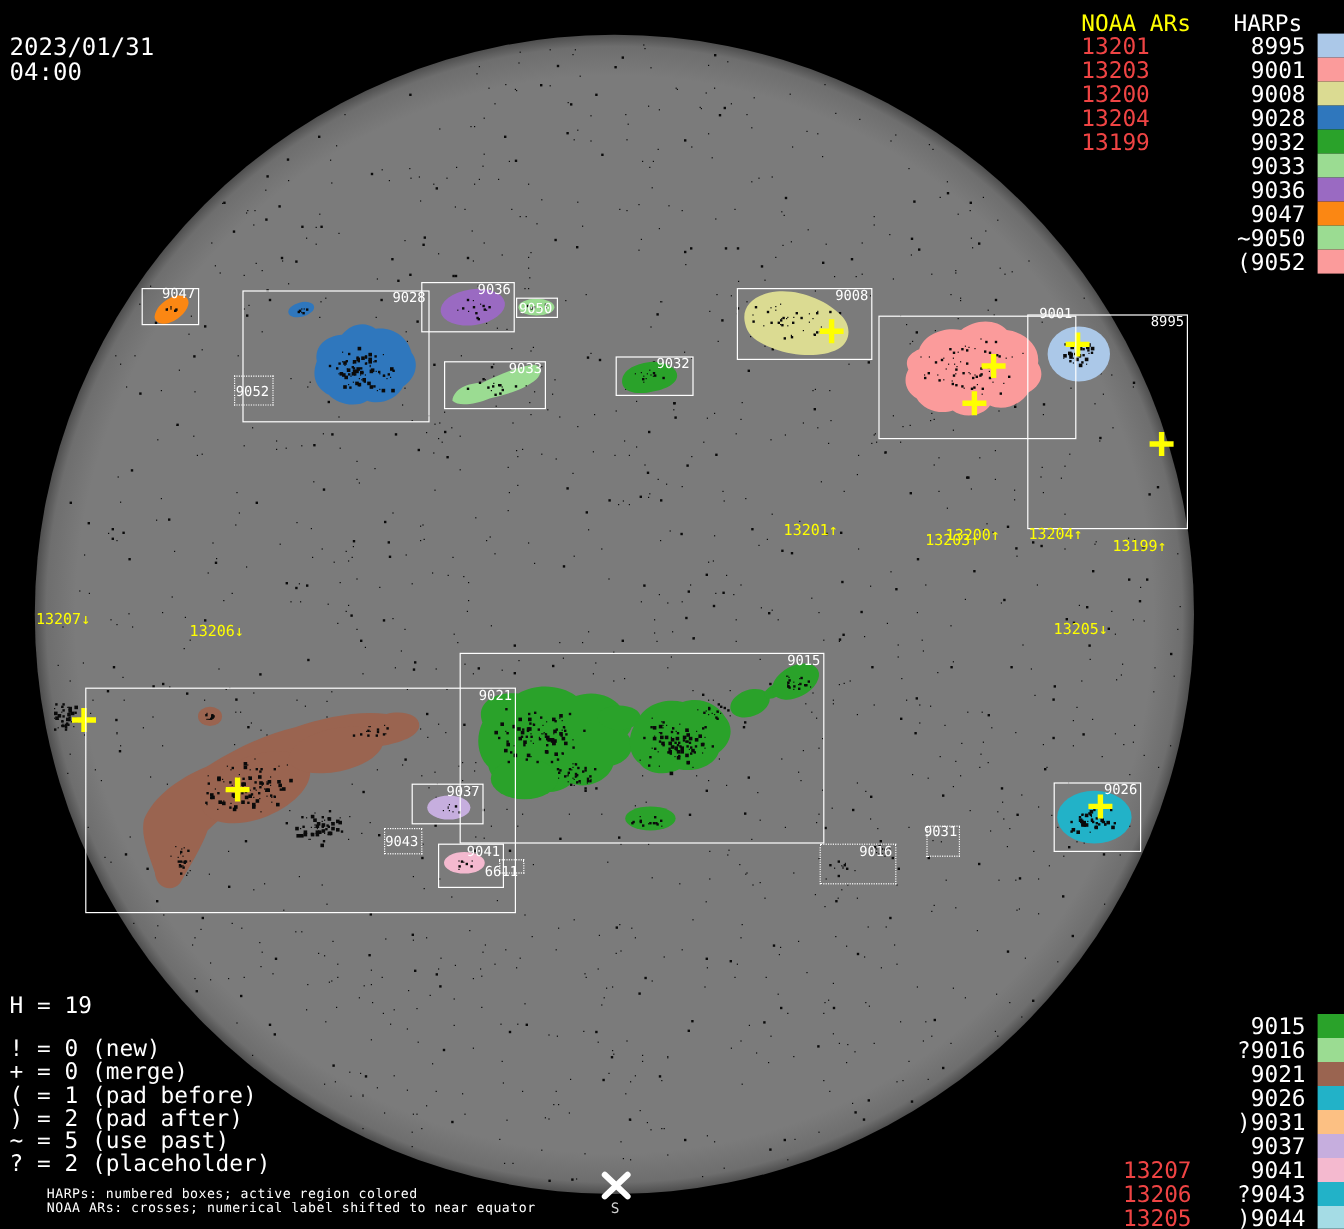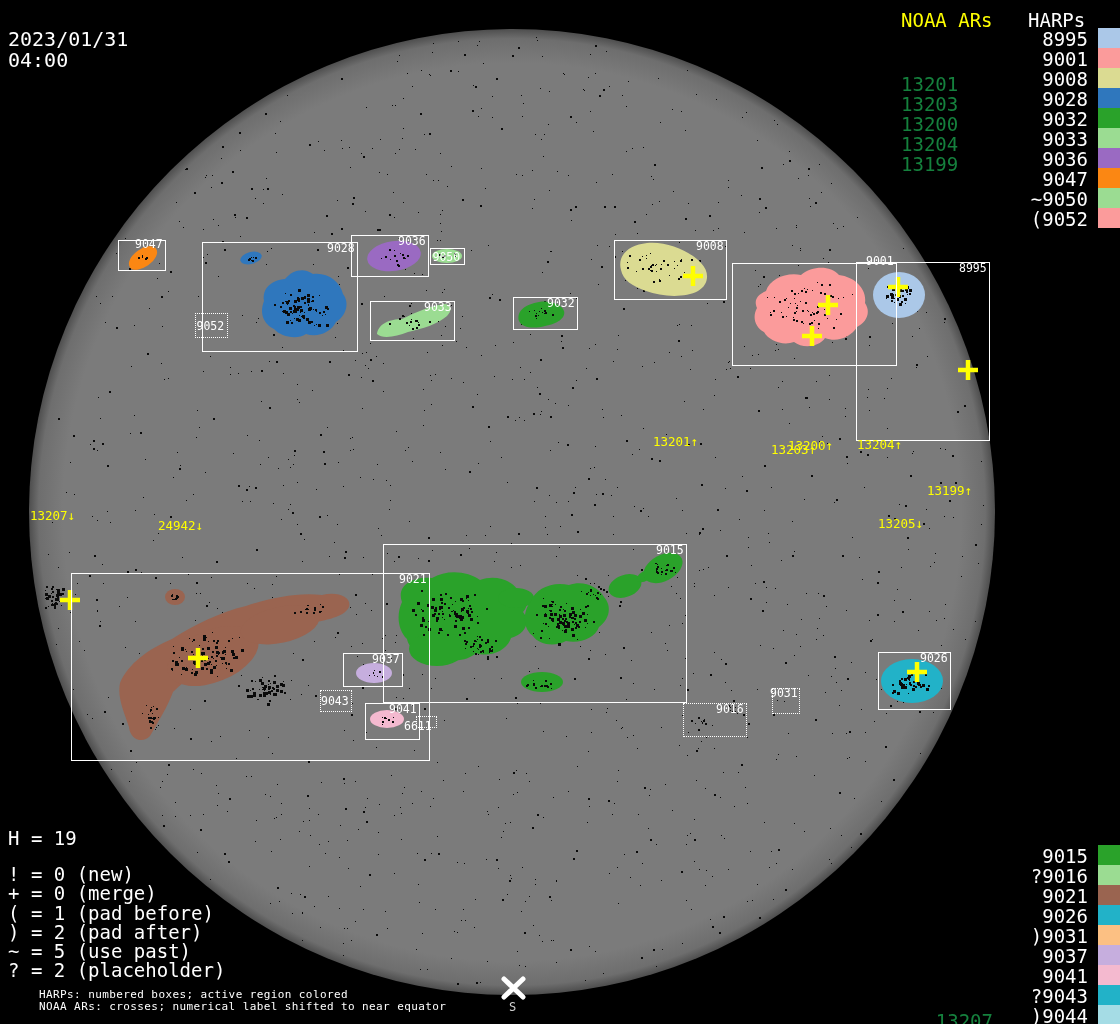--- a/index.html
+++ b/index.html
@@ -4,21 +4,21 @@
 <style>
   html,body{margin:0;padding:0;background:#000;}
   #stage{position:absolute;left:0;top:0;width:1120px;height:1024px;background:#000;overflow:hidden;
          font-family:"DejaVu Sans Mono",monospace;}
   .abs{position:absolute;}
   .white{color:#fff;}
   .yellow{color:#ffff00;}
   .title-line{font-size:20px;line-height:21px;color:#fff;white-space:pre;}
   .hdr{font-size:19px;white-space:pre;}
   .row{position:absolute;height:20px;width:219px;}
-  .row .noaa{position:absolute;left:0;width:92px;font-size:19px;color:#15803d;white-space:pre;margin-top:45px;}
+  .row .noaa{position:absolute;left:0;width:92px;font-size:19px;color:#ef4444;white-space:pre;}
   .row .harp{position:absolute;left:95px;width:92px;font-size:19px;color:#fff;text-align:right;white-space:pre;}
   .row .swatch{position:absolute;left:197px;top:0;width:22px;height:20px;}
   .brow .noaa{text-align:right;}
   .legend-line{font-size:19px;line-height:19.3px;color:#fff;white-space:pre;}
   .footer-line{font-size:11px;line-height:12px;color:#fff;white-space:pre;letter-spacing:0.4px;padding-left:36px;}
   .harp-box{position:absolute;box-sizing:border-box;}
   .harp-box.solid{border:1px solid #fff;}
   .harp-box.dotted{border:1px dotted #fff;}
   .box-label{position:absolute;font-size:11.5px;line-height:11px;color:#fff;white-space:pre;}
   .noaa-disk-label{position:absolute;font-size:12.5px;line-height:13px;color:#ffff00;white-space:pre;}
@@ -2439,23 +2439,23 @@
       <span class="box-label" style="left: 770px; top: 688px; text-align: center;">9031</span>
       <div class="harp-box solid" style="left: 878px; top: 652px; width: 73px; height: 58px;"></div>
       <span class="box-label" style="left: 920px; top: 653px;">9026</span>
     </div>
 
   <div id="noaa-layer" class="abs" style="left:0;top:16px;width:1120px;height:1024px;">
       <div class="noaa-disk-label" style="left: 653px; top: 419px;">13201↑</div>
       <div class="noaa-disk-label" style="left: 788px; top: 423px;">13200↑</div>
       <div class="noaa-disk-label" style="left: 771px; top: 427px;">13203↑</div>
       <div class="noaa-disk-label" style="left: 857px; top: 422px;">13204↑</div>
-      <div class="noaa-disk-label" style="left: 927px; top: 432px; margin-top: 36px;">13199↑</div>
+      <div class="noaa-disk-label" style="left: 927px; top: 432px;">13199↑</div>
       <div class="noaa-disk-label" style="left: 30px; top: 493px;">13207↓</div>
-      <div class="noaa-disk-label" style="left: 158px; top: 503px;">24942↓</div>
+      <div class="noaa-disk-label" style="left: 158px; top: 503px;">13206↓</div>
       <div class="noaa-disk-label" style="left: 878px; top: 501px;">13205↓</div>
     </div>
 
   <div class="abs title-line" style="left:8px;top:29px">2023/01/31</div>
   <div class="abs title-line" style="left:8px;top:50px">04:00</div>
 
   <div class="abs hdr yellow" style="left:901px;top:9px">NOAA ARs</div>
   <div class="abs hdr white" style="left:1028px;top:9px">HARPs</div>
   <div id="top-right-rows" class="abs" style="left:901px;top:28px;width:219px;">
       <div class="row" style="top: 0px;">

